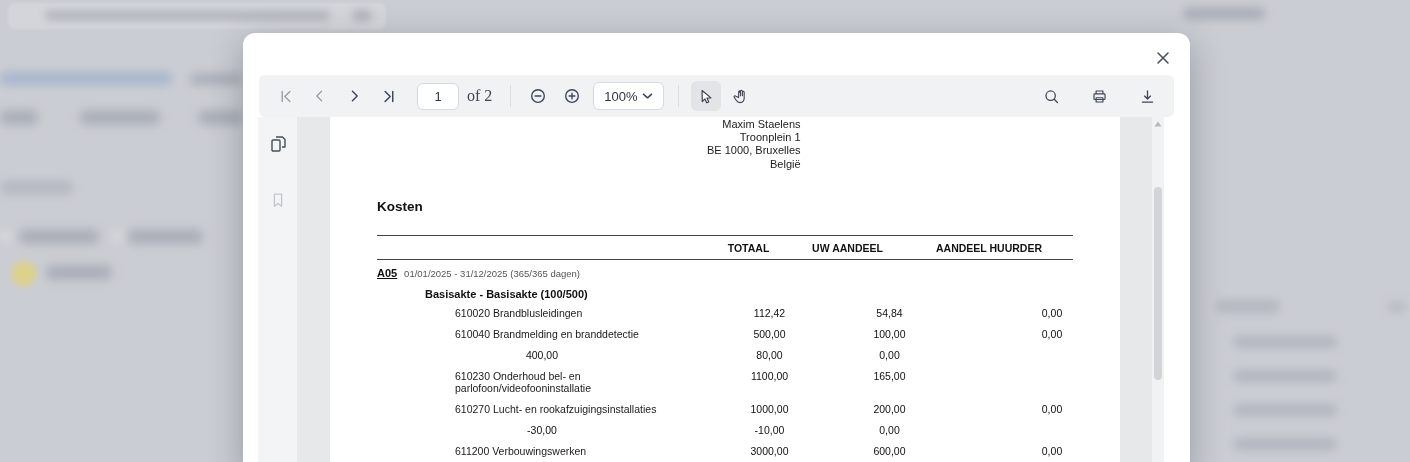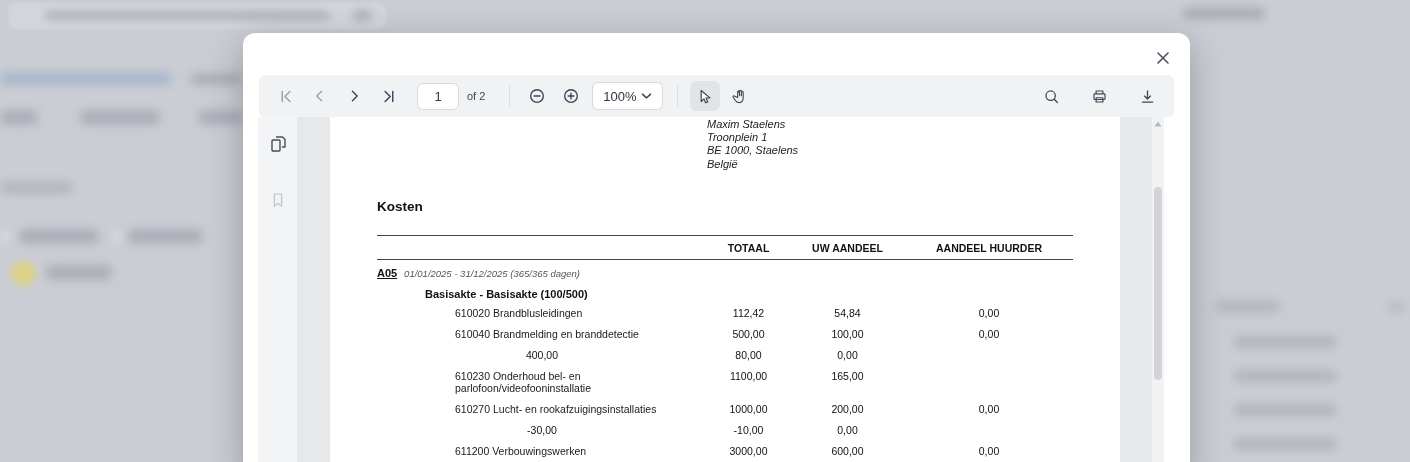--- a/index.html
+++ b/index.html
@@ -28,21 +28,21 @@
   
   .toolbar { position:absolute; left:16px; top:42px; width:915px; height:42px;
              background:#f1f2f4; border-radius:6px; display:flex; align-items:center;
              padding:0 12px; gap:4px; color:#3f4654; }
   .tb-btn { width:30px; height:30px; display:flex; align-items:center; justify-content:center;
             border:none; background:transparent; border-radius:6px; color:#39445c; cursor:pointer; }
   .tb-btn.disabled { color:#9aa1ab; }
   .tb-btn.selected { background:#e2e4e8; }
   .page-box { width:42px; height:27px; background:#fff; border:1px solid #d6d9de; border-radius:6px;
               text-align:center; font-size:13px; color:#2e3442; margin:0 4px 0 10px; }
-  .of-label { font-size:11px; color:#3f4654; margin-right:12px; white-space:nowrap; }
+  .of-label { font-size:16px; color:#3f4654; margin-right:6px; white-space:nowrap;font-family:Liberation Serif, serif; }
   .tb-sep { width:1px; height:22px; background:#dcdee2; margin:0 8px; }
   .zoom-select { height:28px; background:#fff; border:1px solid #d6d9de; border-radius:6px;
                  display:flex; align-items:center; gap:4px; padding:0 10px; font-size:13px;
                  color:#2e3442; cursor:pointer; margin:0 2px; }
   .tb-spacer { flex:1; }
 
   
   .viewer { position:absolute; left:15px; top:84px; width:906px; bottom:0; display:flex; }
   .v-sidebar { width:39px; background:#f3f4f6; display:flex; flex-direction:column;
                align-items:center; padding-top:14px; gap:30px; }
@@ -50,36 +50,36 @@
             background:transparent; border:none; cursor:pointer; }
   .v-canvas { flex:1; background:#e6e8ea; position:relative; overflow:hidden; }
   .v-scroll { width:12px; background:#f1f2f4; position:relative; }
   .v-scroll .arrow-up { position:absolute; top:4px; left:2px; width:8px; height:6px; color:#b4b8bf; }
   .v-thumb { position:absolute; left:2px; top:70px; width:8px; height:193px;
              background:#d2d4d7; border-radius:4px; }
 
   
   .page { position:absolute; left:33px; top:0; width:790px; height:100%;
           background:#fff; color:#151515; }
-  .addr { position:absolute; left:377px; top:1px; font-size:11px; font-style:italic;
-          line-height:13.2px; color:#222; }
+  .addr { position:absolute; left:377px; top:1px; font-size:11px; 
+          line-height:13.2px; color:#222;text-align:right; }
   .kosten { position:absolute; left:47px; top:82px; font-size:13.5px; font-weight:bold; color:#111; }
 
   .tbl { position:absolute; left:47px; top:118px; width:696px; font-size:10.5px; }
   .t-head { display:grid; grid-template-columns:330px 83px 115px 168px;
             border-top:1px solid #444; border-bottom:1px solid #444;
             padding:6px 0 5px; font-weight:bold; color:#111; }
   .t-head .num, .t-row .num { text-align:center; }
   .group-row { margin-top:7px; }
   .group-code { font-weight:bold; text-decoration:underline; font-size:11px; color:#111; }
-  .group-period { font-style:italic; font-size:9.5px; color:#555; margin-left:4px;margin-top:46px; }
+  .group-period { font-size:9.5px; color:#555; margin-left:4px;margin-top:46px; }
   .subgroup { margin-top:9px; margin-left:48px; font-weight:bold; font-size:11px; color:#111; }
   .rows { margin-top:3px; }
   .t-row { display:grid; grid-template-columns:330px 83px 115px 168px;
-           padding:4px 0 5px; line-height:12px; }
+           padding:4px 0 5px; line-height:12px;gap:21px; }
   .t-row .label { padding-left:78px; padding-right:10px; color:#1a1a1a; }
   .t-row .num { color:#111; }
 
   svg { display:block; }
 </style>
 </head>
 <body>
 
 <div class="backdrop">
   <div class="searchbar">
@@ -251,21 +251,21 @@
         </span>
       </button>
     </div>
 
     <div class="v-canvas">
       <div class="page">
 
         <div class="addr">
           <div>Maxim Staelens</div>
           <div>Troonplein 1</div>
-          <div>BE 1000, Staelens</div>
+          <div>BE 1000, Bruxelles</div>
           <div>België</div>
         </div>
 
         <div class="kosten">Kosten</div>
 
         <div class="tbl">
           <div class="t-head">
             <div></div>
             <div class="num">TOTAAL</div>
             <div class="num">UW AANDEEL</div>

